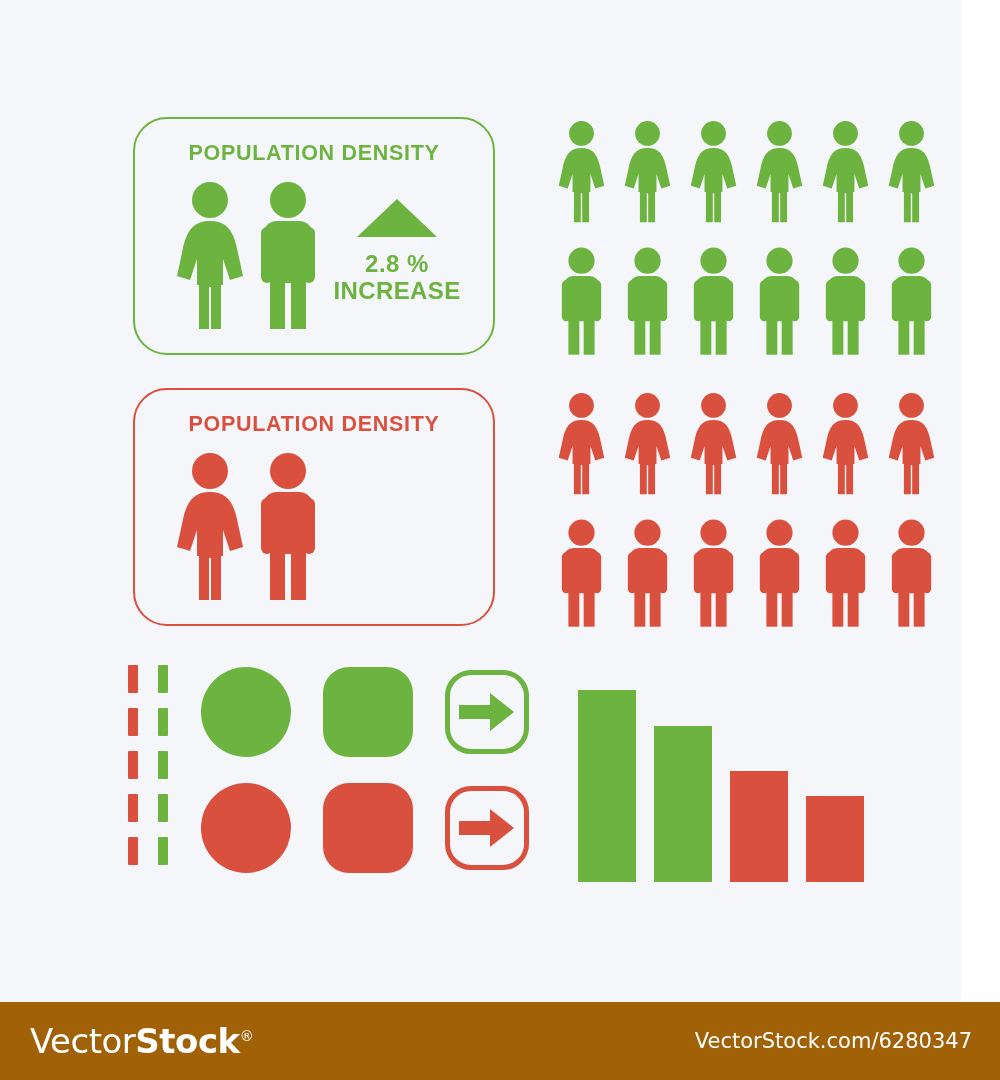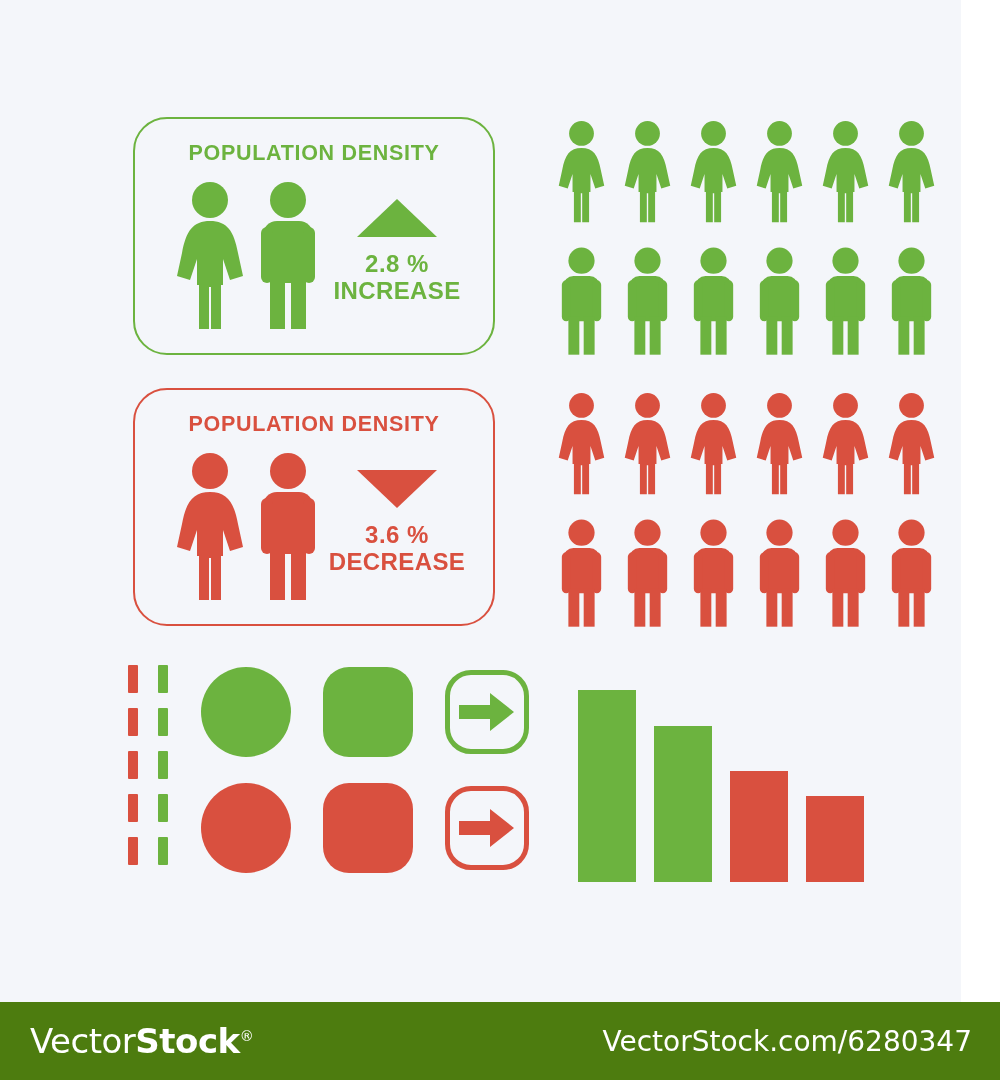--- a/index.html
+++ b/index.html
@@ -125,39 +125,39 @@
     gap: 18px;
   }
   .bar { width: 58px; }
 
   
   .footer {
     position: absolute;
     left: 0; bottom: 0;
     width: 1000px;
     height: 78px;
-    background: #4d7c0f;
+    background: #a16207;
     display: flex;
     align-items: center;
   }
   .wm-logo {
     position: absolute;
     left: 30px;
     color: #ffffff;
     font-size: 34px;
     letter-spacing: -0.5px;
     font-family: "DejaVu Sans", sans-serif;
   }
   .wm-logo .wm-bold { font-weight: bold; }
   .wm-logo .wm-reg { font-size: 14px; vertical-align: super; }
   .wm-url {
     position: absolute;
     right: 28px;
     color: #ffffff;
-    font-size: 28px;
+    font-size: 21px;
     font-family: "DejaVu Sans", sans-serif;
   }
 </style>
 </head>
 <body>
 
 <div id="canvas">
 
   <div class="stat-card card-green">
     <div class="card-title">POPULATION DENSITY</div>
@@ -197,27 +197,20 @@
       <svg width="70" height="150" viewBox="0 0 70 150">
         <circle cx="35" cy="19" r="18" fill="#d9503f"></circle>
         <rect x="10" y="40" width="50" height="62" rx="14" fill="#d9503f"></rect>
         <rect x="8" y="46" width="12" height="56" rx="6" fill="#d9503f"></rect>
         <rect x="50" y="46" width="12" height="56" rx="6" fill="#d9503f"></rect>
         <rect x="17" y="96" width="15" height="52" fill="#d9503f"></rect>
         <rect x="38" y="96" width="15" height="52" fill="#d9503f"></rect>
       </svg>
     </div>
 
-    <div class="card-metric">
-      <svg class="metric-arrow" width="84" height="42" viewBox="0 0 84 42">
-        <polygon points="2,2 82,2 42,40" fill="#d9503f"></polygon>
-      </svg>
-      <span class="metric-value">3.6 %</span>
-      <span class="metric-label">DECREASE</span>
-    </div>
   </div>
 
   <div class="picto-grid grid-green">
     <div class="picto-row">
       <svg width="51" height="118" viewBox="0 0 74 150">
           <circle cx="37" cy="19" r="18" fill="#6cb33f"></circle>
           <path d="M37 40 C20 40 13 50 9 72 L4 95 L17 99 L24 78 L24 104 L10 104 L26 104 L26 148 L36 148 L36 106 L38 106 L38 148 L48 148 L48 104 L64 104 L50 104 L50 78 L57 99 L70 95 L65 72 C61 50 54 40 37 40 Z" fill="#6cb33f"></path>
         </svg>
       <svg width="51" height="118" viewBox="0 0 74 150">
           <circle cx="37" cy="19" r="18" fill="#6cb33f"></circle>

